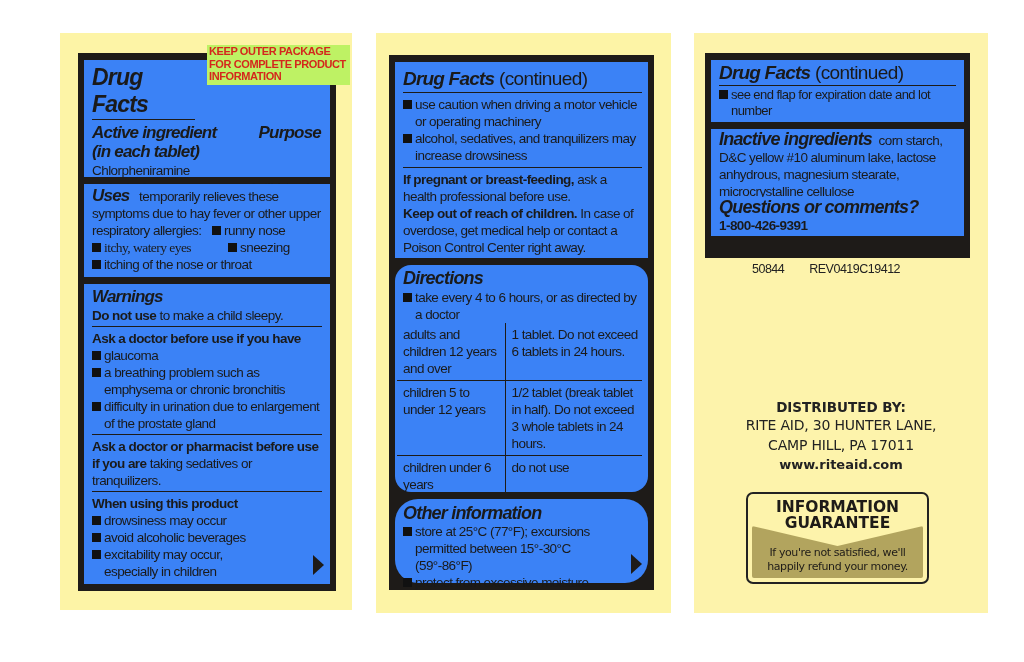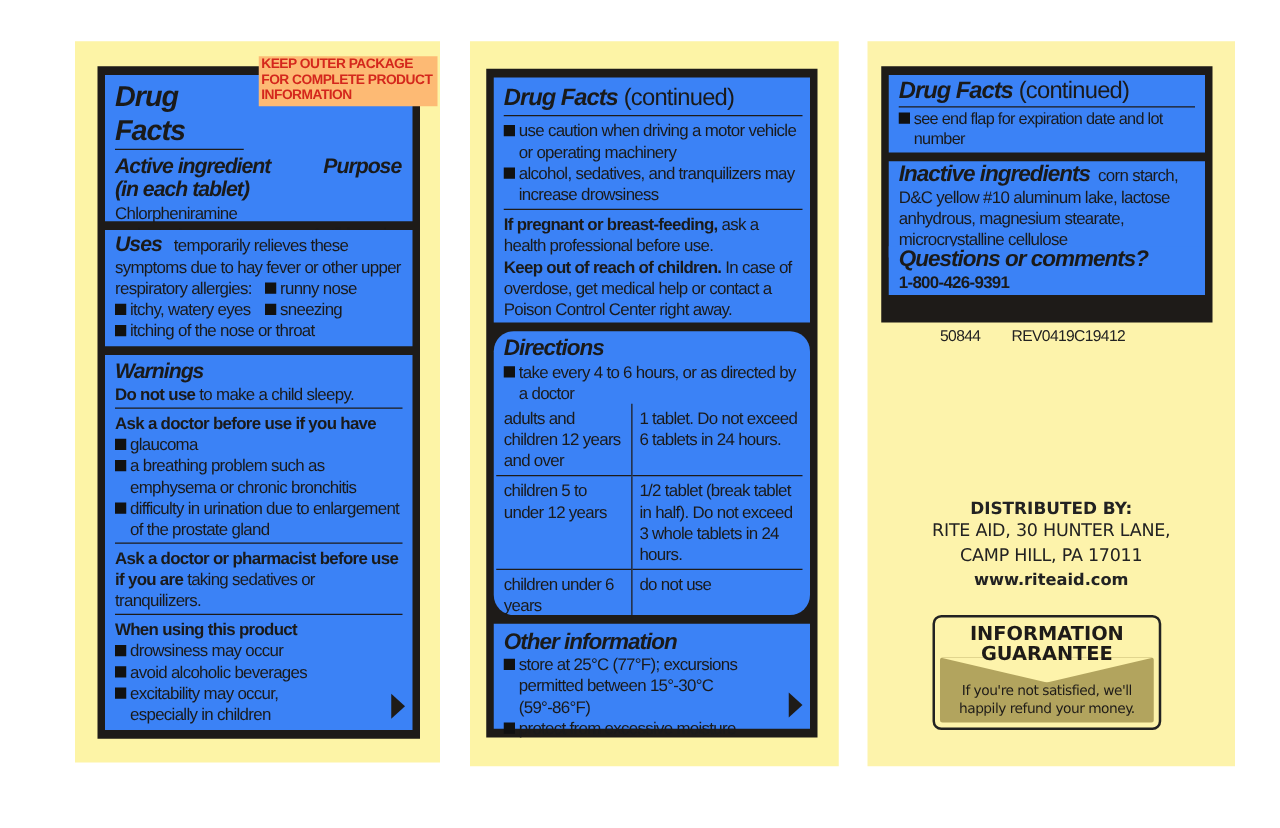--- a/index.html
+++ b/index.html
@@ -17,30 +17,30 @@
   .h { font-weight: bold; font-style: italic; letter-spacing: -0.8px; }
   .b { font-weight: bold; }
   .sq { display: inline-block; width: 9px; height: 9px; background: #111; margin-right: 3px; vertical-align: 0px; }
   .bl { padding-left: 12px; text-indent: -12px; }
   .rule { border-top: 1.5px solid #1e1b18; }
 
   .arrow { position: absolute; width: 0; height: 0; border-top: 10px solid transparent; border-bottom: 10px solid transparent; border-left: 11px solid #1e1b18; }
 
   
   #p1 .frame { left: 18px; top: 20px; width: 258px; height: 538px; }
-  #keep { position: absolute; left: 147px; top: 12px; color: #d4271c; font-weight: bold; font-size: 11px; line-height: 12.5px; letter-spacing: -0.4px; background: #fdba74; padding: 0 4px 2px 2px; }
+  #keep { position: absolute; left: 147px; top: 12px; color: #d4271c; font-weight: bold; font-size: 11px; line-height: 12.5px; letter-spacing: -0.4px; background: #bef264; padding: 0 4px 2px 2px; }
   #p1 .b1 { top: 7px; height: 117px; }
   #p1 .b2 { top: 131px; height: 93px; }
   #p1 .b3 { top: 231px; height: 300px; }
 
   
   #p2 .frame { left: 13px; top: 22px; width: 265px; height: 535px; }
   #p2 .b1 { top: 7px; height: 196px; }
   #p2 .b2 { top: 210px; height: 227px; }
-  #p2 .b3 { top: 444px; height: 84px; }
+  #p2 .b3 { top: 444px; height: 84px; border-radius: 23px; }
 
   
   #p3 .frame { left: 11px; top: 20px; width: 265px; height: 205px; }
   #p3 .b1 { top: 7px; height: 62px; }
   #p3 .b2 { top: 76px; height: 77px; }
   #p3 .b3 { top: 144px; height: 39px; }
 
   .dosing { width: 100%; border-collapse: collapse; }
   .dosing td { vertical-align: top; padding: 3px 3px 3px 6px; font-size: 13.5px; line-height: 17px; letter-spacing: -0.55px; }
   .dosing td:first-child { width: 108px; padding-left: 6px; border-right: 1.5px solid #1e1b18; }
@@ -73,21 +73,21 @@
     </div>
 
     <div class="box b2" style="padding:3px 4px 0 8px;">
       <div class="txt"><span class="h" style="font-size:17px;">Uses</span>&nbsp;&nbsp; <span>temporarily relieves these</span></div>
       <div class="txt">symptoms due to hay fever or other upper</div>
       <div class="txt" style="display:flex;">
         <span style="width:120px;">respiratory allergies:</span>
         <span><span class="sq"></span><span>runny nose</span></span>
       </div>
       <div class="txt" style="display:flex;">
-        <span style="width:120px;"><span class="sq"></span><span>itchy, watery eyes</span></span>
+        <span style="width:136px;font-family:Liberation Serif, serif;"><span class="sq"></span><span>itchy, watery eyes</span></span>
         <span><span class="sq"></span><span>sneezing</span></span>
       </div>
       <div class="txt"><span class="sq"></span><span>itching of the nose or throat</span></div>
     </div>
 
     <div class="box b3" style="padding:3px 8px 0 8px;">
       <div class="h" style="font-size:17px;line-height:20px;">Warnings</div>
       <div class="txt" style="padding-bottom:2px;"><span class="b">Do not use</span><span> to make a child sleepy.</span></div>
       <div class="rule"></div>
       <div class="txt b" style="margin-top:3px;">Ask a doctor before use if you have</div>

